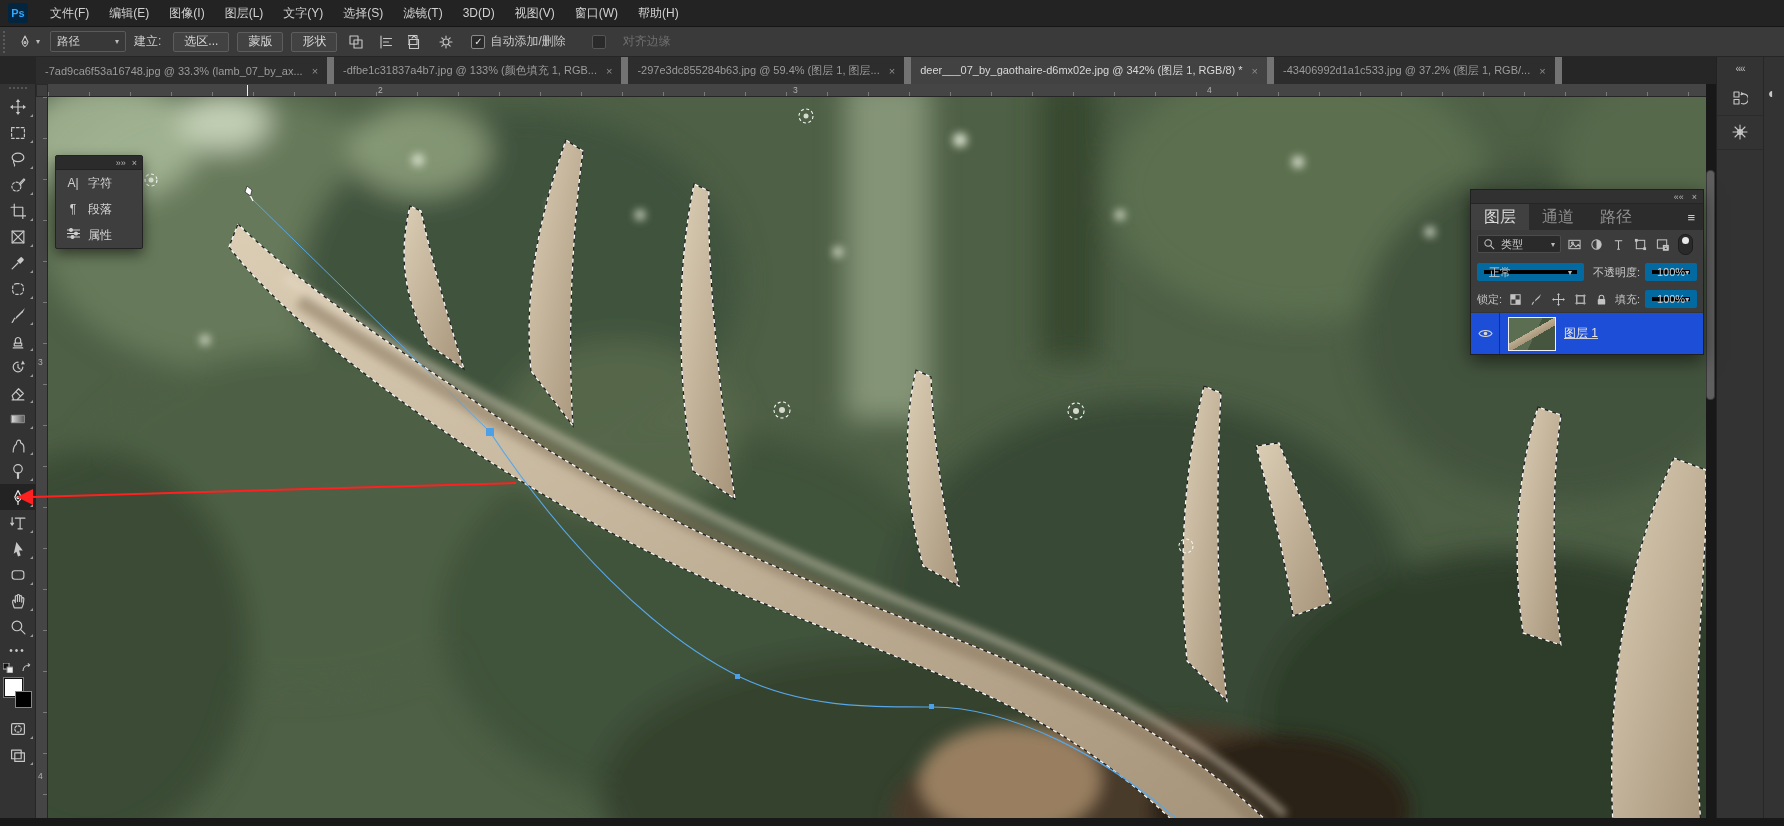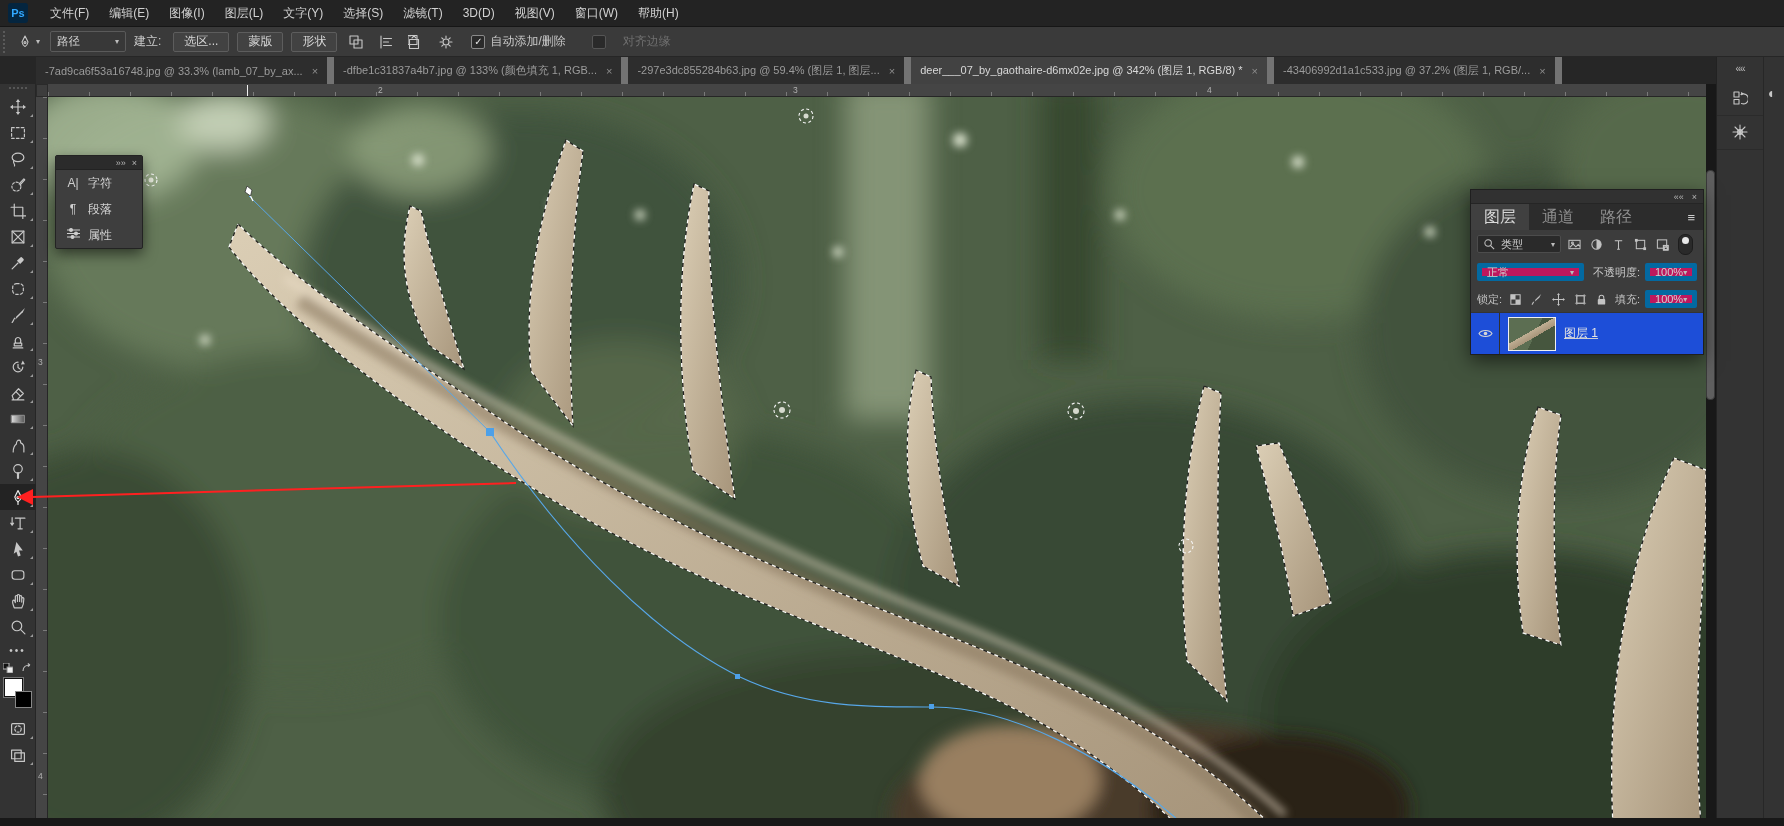--- a/index.html
+++ b/index.html
@@ -85,21 +85,21 @@
   .lp-tabs{height:26px;background:#2c2c2c;display:flex;align-items:stretch;}
   .lp-tab{padding:0 13px;display:flex;align-items:center;font-size:16px;color:#8f8f8f;}
   .lp-tab.active{background:#404040;color:#d8d8d8;}
   .lp-menu{margin-left:auto;display:flex;align-items:center;padding-right:8px;color:#cdcdcd;font-size:13px;}
   .lp-row{display:flex;align-items:center;padding:0 6px;height:28px;gap:5px;}
   .lp-search{height:18px;background:#2a2a2a;border:1px solid #4c4c4c;border-radius:2px;display:flex;align-items:center;
              gap:5px;padding:0 5px;width:84px;font-size:11px;color:#cfcfcf;box-sizing:border-box;}
   .fbtn{width:17px;height:17px;display:flex;align-items:center;justify-content:center;}
   .pill{width:13px;height:19px;background:#2a2a2a;border:1px solid #1d1d1d;border-radius:7px;position:relative;margin-left:2px;}
   .pill::after{content:"";position:absolute;left:2.5px;top:2px;width:7px;height:7px;border-radius:50%;background:#e8e8e8;}
-  .lp-combo{height:18px;background:#be185d;border:5px solid #0369a1;border-radius:2px;display:flex;align-items:center;
+  .lp-combo{height:18px;background:#000000;border:7px solid #0369a1;border-radius:2px;display:flex;align-items:center;
             justify-content:space-between;padding:0 5px;font-size:11px;color:#d2d2d2;box-sizing:border-box;}
   .lbl{font-size:11px;color:#c6c6c6;white-space:nowrap;}
   .li{width:13px;height:13px;stroke:#c3c3c3;fill:none;stroke-width:1.1;}
   .li .f{fill:#c3c3c3;stroke:none;}
   .layer-row{display:flex;align-items:center;height:41px;border-top:1px solid #343434;}
   .layer-row.selected{background:#1d4ed8;text-decoration:underline;}
   .vis-well{width:28px;height:100%;border-right:1px solid #303030;display:flex;align-items:center;justify-content:center;}
   .thumb{width:46px;height:32px;margin:0 9px;background:
          linear-gradient(150deg,rgba(201,180,147,0) 44%,#bfae93 44%,#a8957a 58%,rgba(0,0,0,0) 58%),
          linear-gradient(115deg,#5c6e52 0 55%,#46563e 55%);box-shadow:0 0 0 1px #222;}

